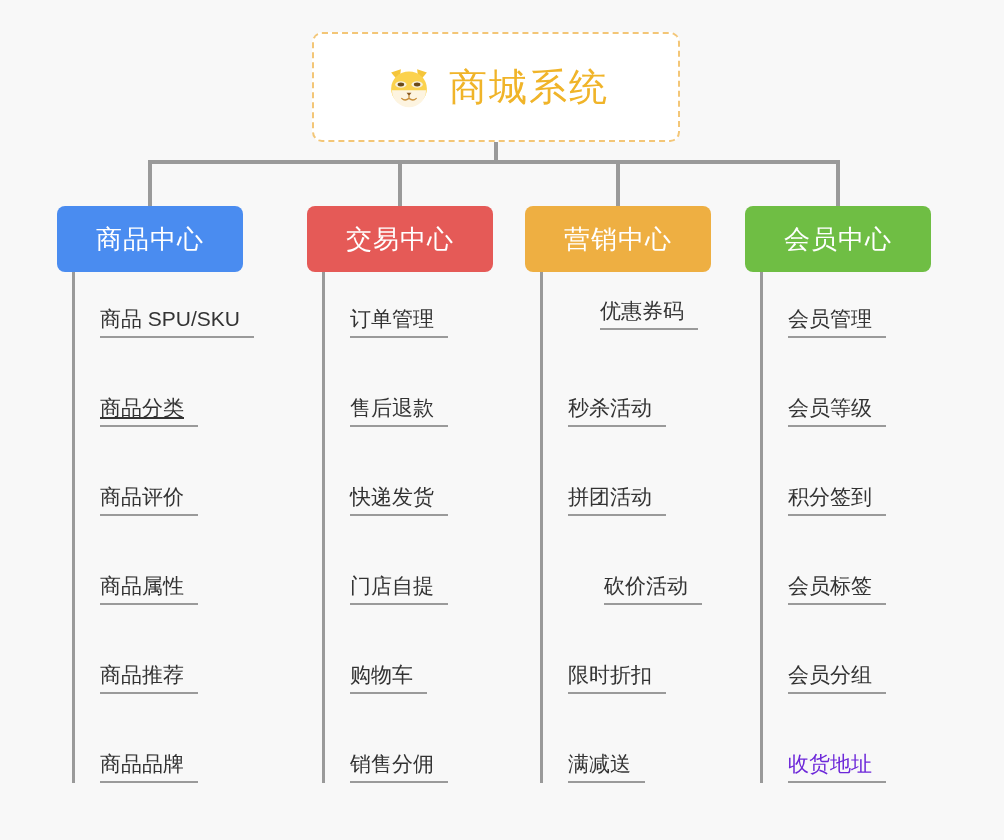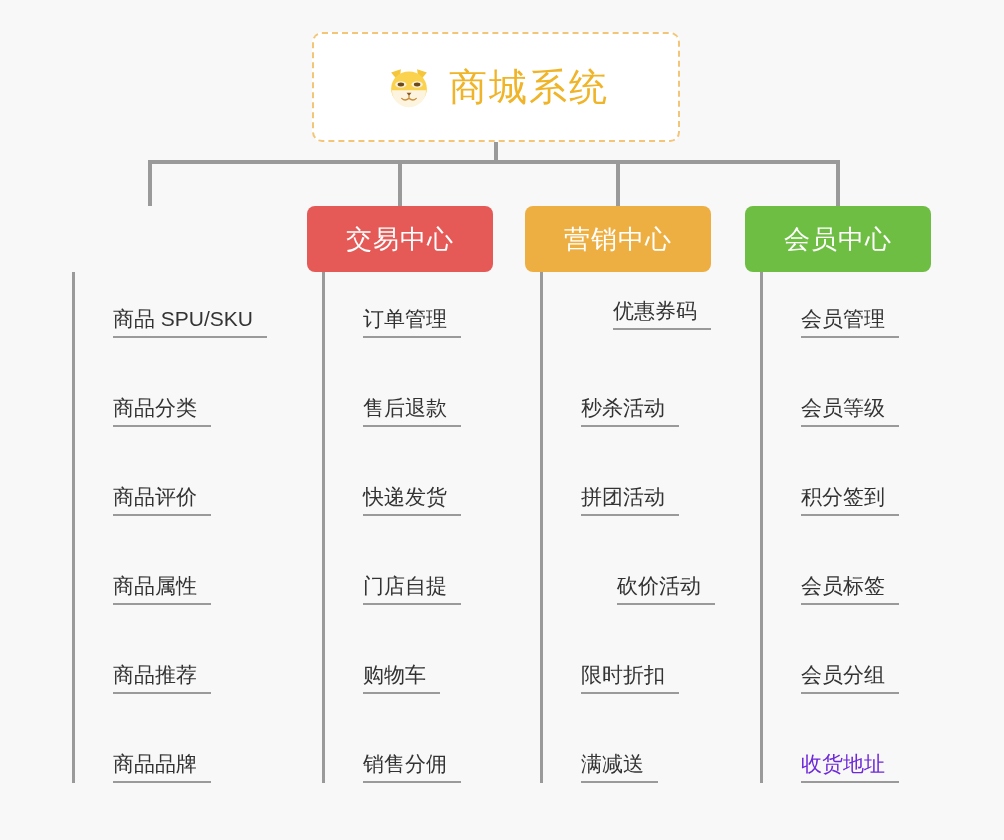--- a/index.html
+++ b/index.html
@@ -105,21 +105,21 @@
     top: 0px;
     width: 3px;
     background: #9a9a9a;
   }
   .leaf-item {
     position: absolute;
     left: 3px;
     height: 46px;
     display: flex;
     align-items: flex-end;
-    padding-left: 38px;
+    padding-left: 25px;
     box-sizing: border-box;
   }
   .leaf-label {
     font-size: 21px;
     color: #333333;
     line-height: 1.15;
     white-space: nowrap;
     border-bottom: 2px solid #9a9a9a;
     padding: 0 14px 5px 0;
   }
@@ -153,27 +153,30 @@
     <span class="root-title" style="color: rgb(240, 180, 41);">商城系统</span>
   </div>
 
   <div class="conn conn-v-root" style="background: rgb(154, 154, 154);"></div>
   <div class="conn conn-h-bus" style="background: rgb(154, 154, 154);"></div>
   <div class="conn conn-drop" style="left: 148px; background: rgb(154, 154, 154);"></div>
   <div class="conn conn-drop" style="left: 398px; background: rgb(154, 154, 154);"></div>
   <div class="conn conn-drop" style="left: 616px; background: rgb(154, 154, 154);"></div>
   <div class="conn conn-drop" style="left: 836px; background: rgb(154, 154, 154);"></div>
 
+  <div class="category" id="cat-0" style="left: 57px; background: rgb(74, 140, 240);">
+    <span class="category-label">商品中心</span>
+  </div>
   <div class="leaf-column" id="col-0" style="left:72px;">
     <div class="leaf-trunk" style="background: rgb(154, 154, 154); height: 511px;"></div>
     <div class="leaf-item" style="top:20px;">
         <span class="leaf-label" style="color: rgb(51, 51, 51); border-bottom-color: rgb(154, 154, 154);">商品 SPU/SKU</span>
       </div>
     <div class="leaf-item" style="top:109px;">
-        <span class="leaf-label" style="color: rgb(51, 51, 51); border-bottom-color: rgb(154, 154, 154);">商品分类</span>
+        <span class="leaf-label" style="color: rgb(51, 51, 51); border-bottom-color: rgb(154, 154, 154); text-decoration: underline;">商品分类</span>
       </div>
     <div class="leaf-item" style="top:198px;">
         <span class="leaf-label" style="color: rgb(51, 51, 51); border-bottom-color: rgb(154, 154, 154);">商品评价</span>
       </div>
     <div class="leaf-item" style="top:287px;">
         <span class="leaf-label" style="color: rgb(51, 51, 51); border-bottom-color: rgb(154, 154, 154);">商品属性</span>
       </div>
     <div class="leaf-item" style="top:376px;">
         <span class="leaf-label" style="color: rgb(51, 51, 51); border-bottom-color: rgb(154, 154, 154);">商品推荐</span>
       </div>

